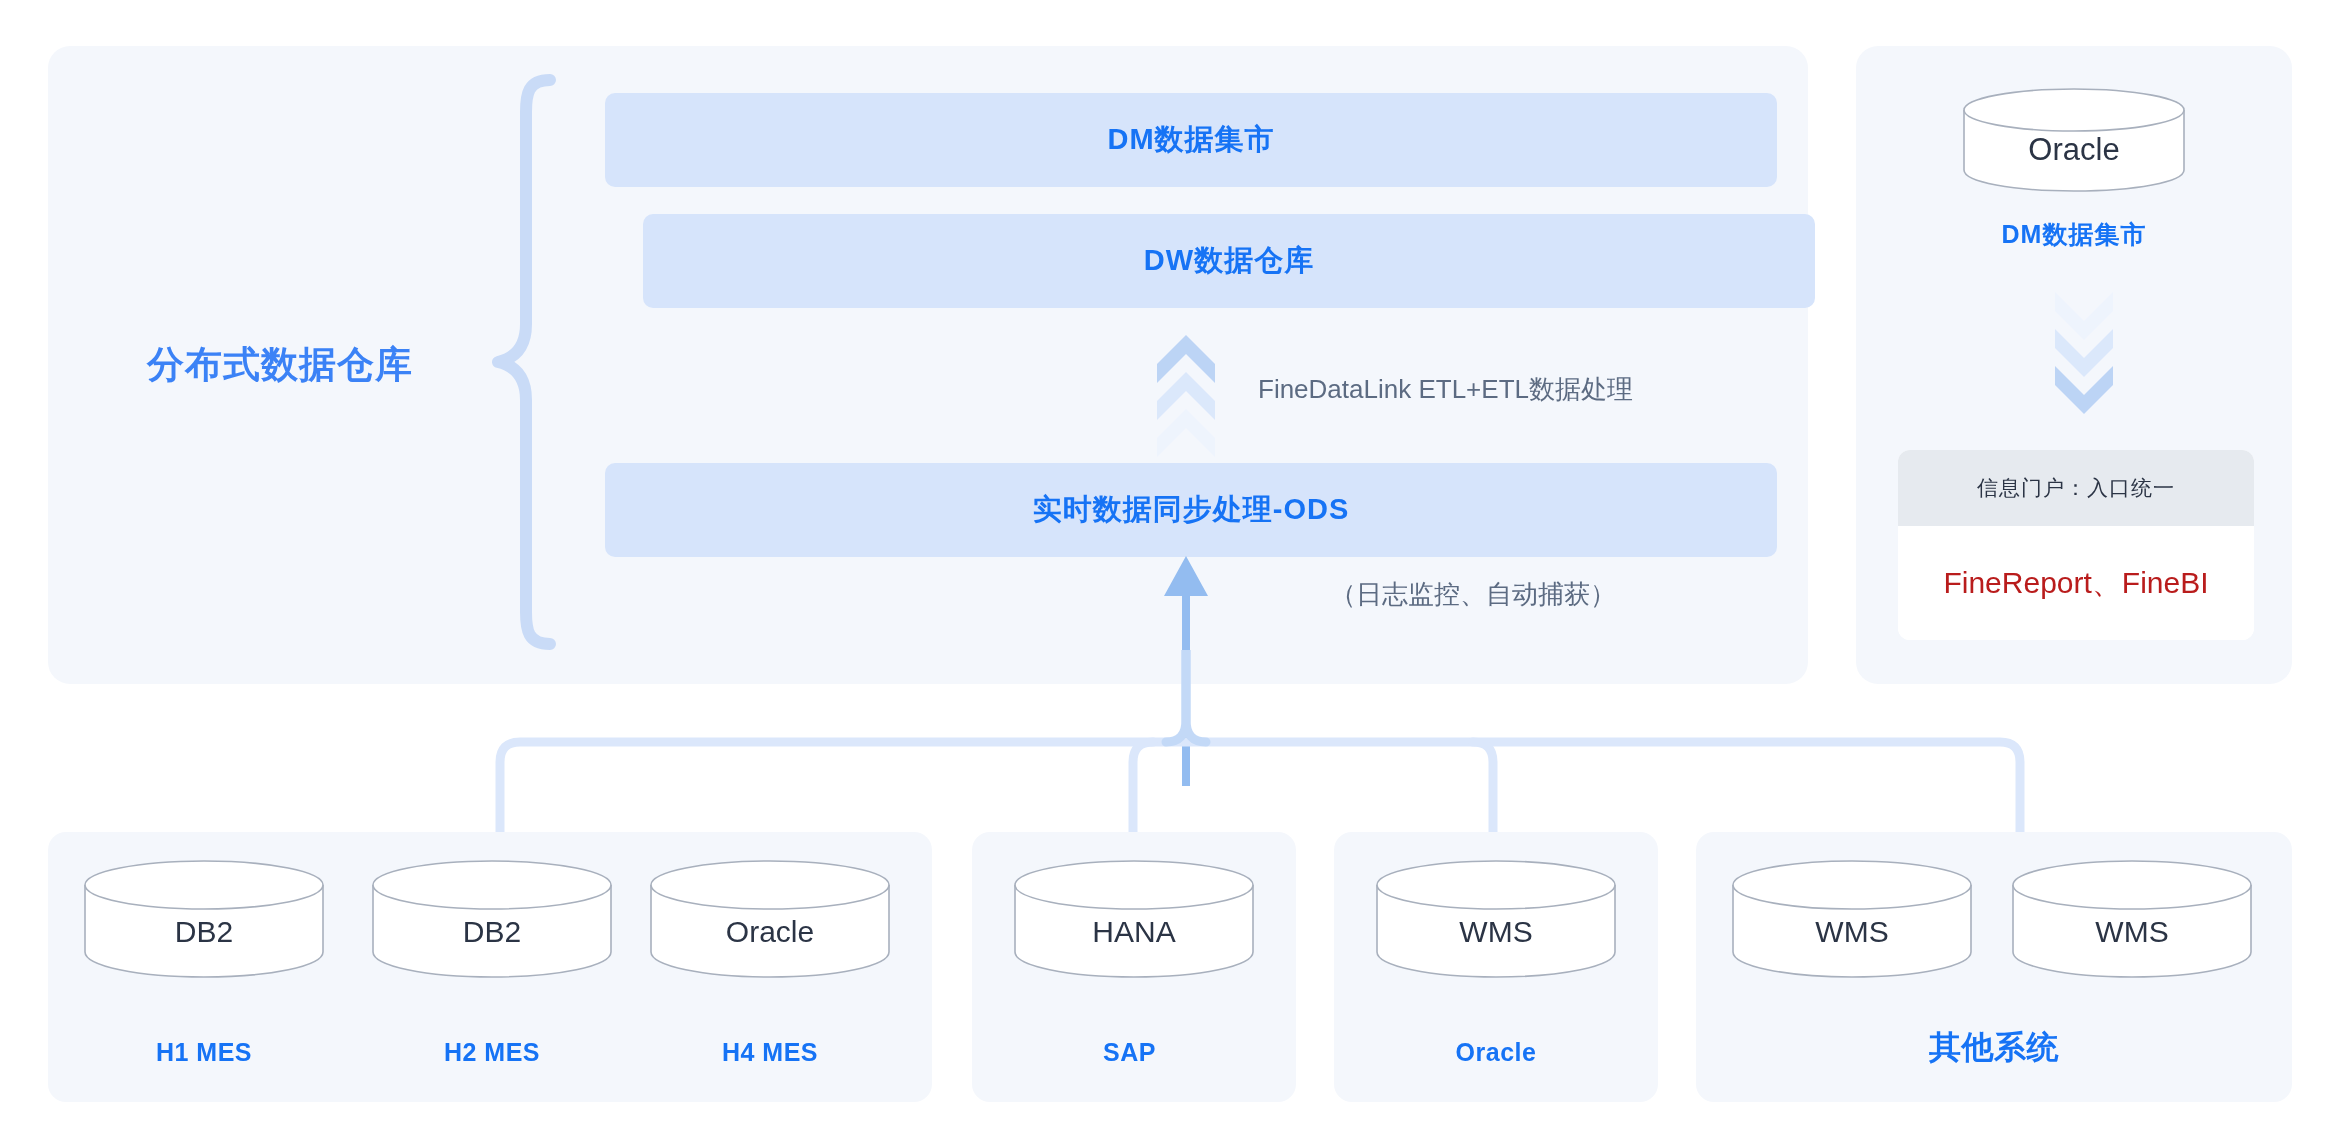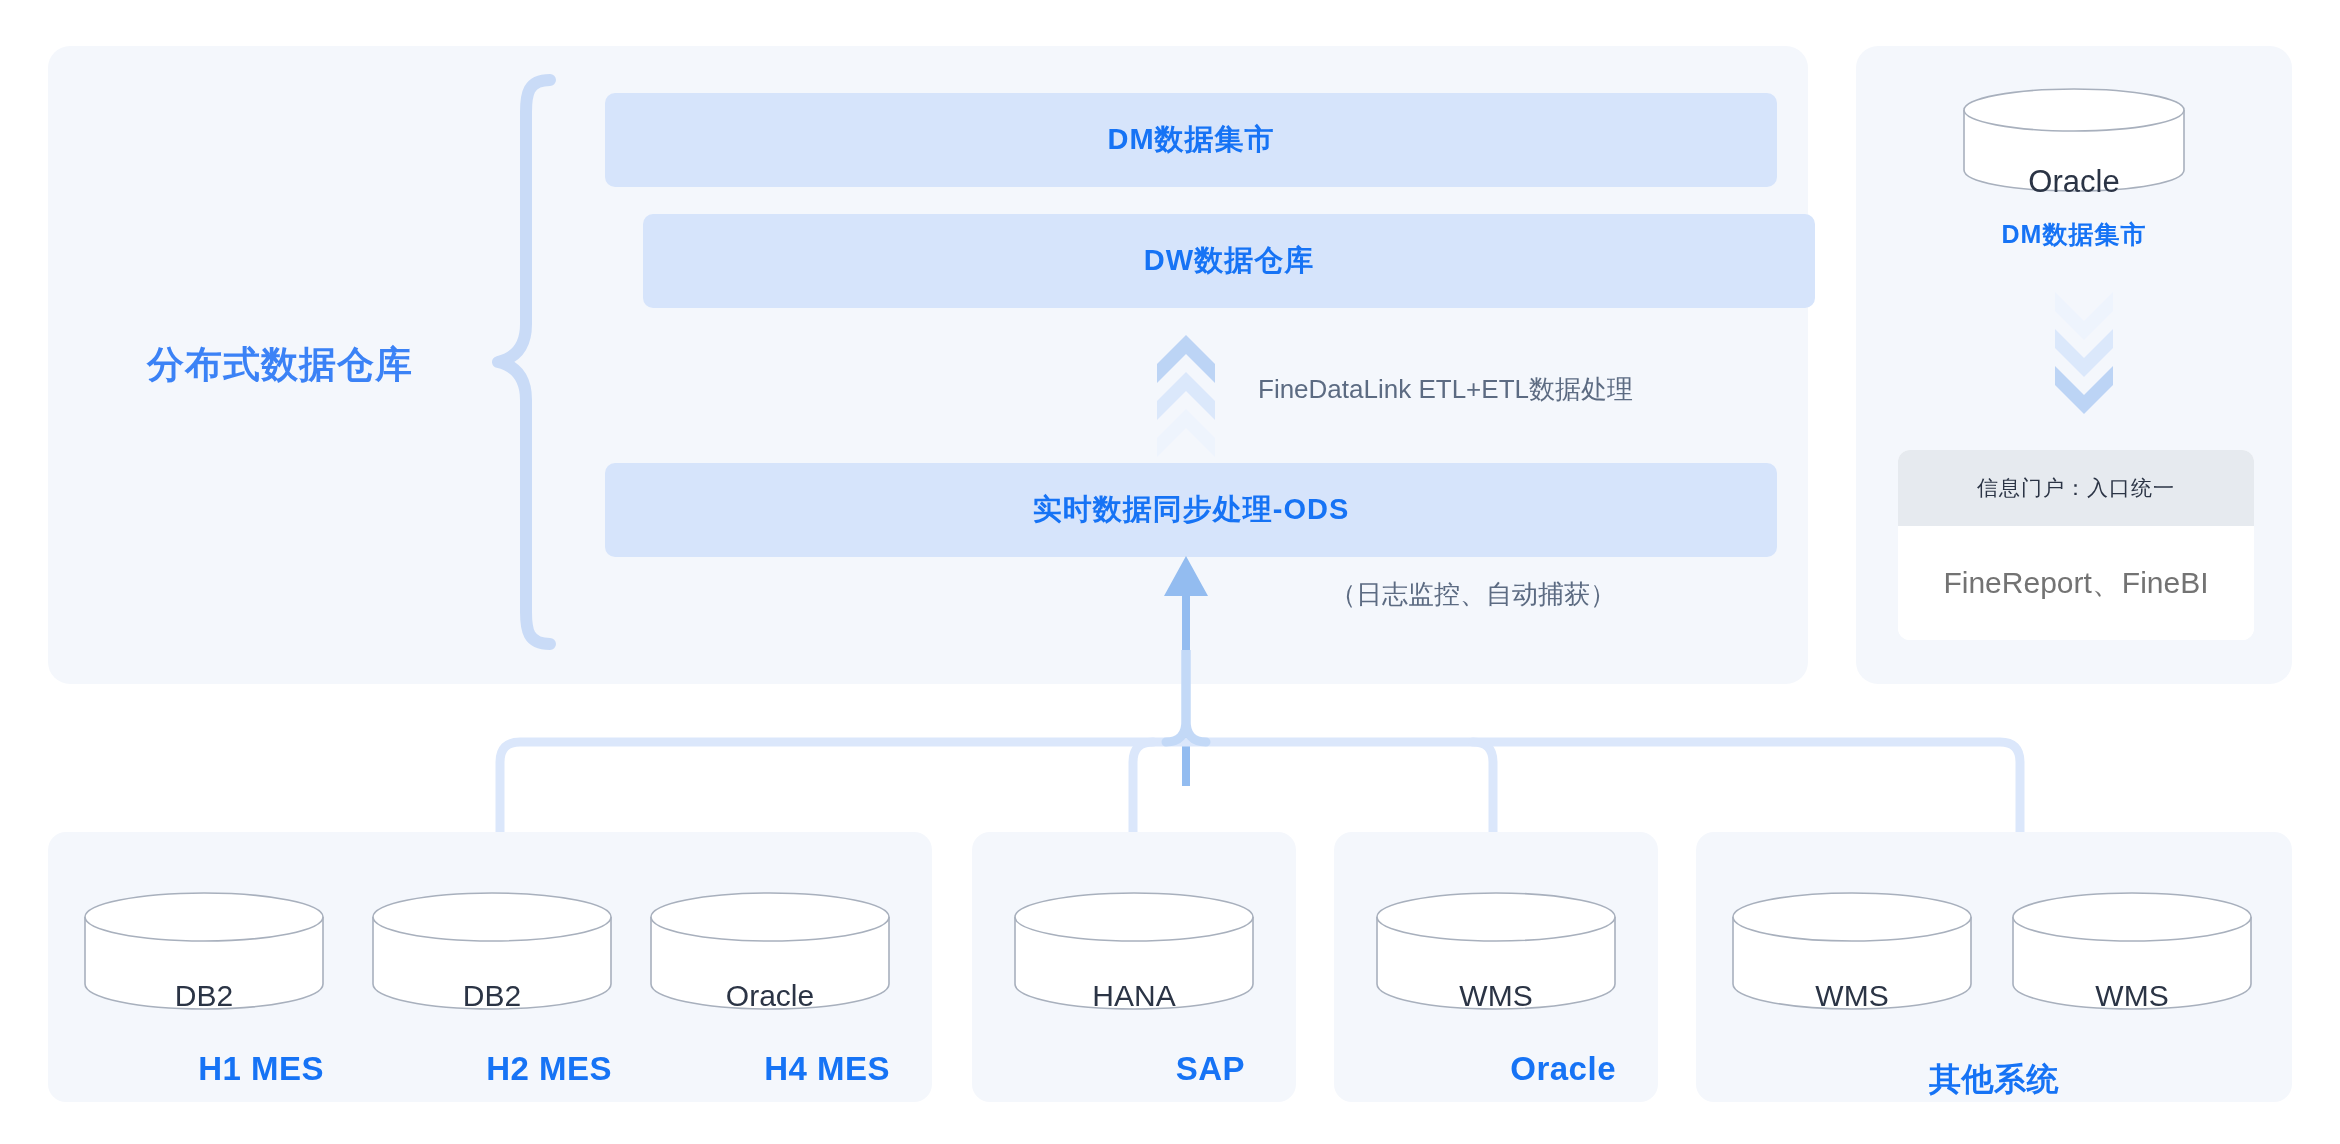--- a/index.html
+++ b/index.html
@@ -1,21 +1,21 @@
 <!DOCTYPE html>
 <html><head>
 <meta charset="utf-8">
 <style>
   html,body{margin:0;padding:0;background:#ffffff;}
   body{
     width:2340px;height:1144px;position:relative;overflow:hidden;
     font-family:"Liberation Sans","DejaVu Sans",sans-serif;
     -webkit-font-smoothing:antialiased;
   }
-  .abs{position:absolute;margin-top:32px;}
+  .abs{position:absolute;}
 
   
   .panel{
     position:absolute;background:#f4f7fc;border-radius:22px;
   }
   #warehouse-panel{left:48px;top:46px;width:1760px;height:638px;}
   #portal-panel{left:1856px;top:46px;width:436px;height:638px;}
 
   
   #warehouse-title{
@@ -65,33 +65,33 @@
     background:#ffffff;border-radius:12px;overflow:hidden;
   }
   #portal-card-header{
     height:76px;background:#e6eaef;
     display:flex;align-items:center;justify-content:center;
     font-size:21px;color:#2b3445;letter-spacing:1px;
   }
   #portal-card-body{
     height:114px;background:#ffffff;
     display:flex;align-items:center;justify-content:center;
-    font-size:30px;color:#737373;
+    font-size:30px;color:#b91c1c;
   }
 
   
   #connectors{position:absolute;left:0;top:650px;width:2340px;height:190px;}
 
   
   .source-group{
     position:absolute;top:832px;background:#f4f7fc;border-radius:18px;
   }
   .group-label{
-    position:absolute;left:0;width:100%;top:158px;text-align:right;
-    font-size:33px;font-weight:bold;color:#1673f5;letter-spacing:0.5px;
+    position:absolute;left:0;width:100%;top:178px;text-align:center;
+    font-size:25px;font-weight:bold;color:#1673f5;letter-spacing:0.5px;
   }
   .cyl-wrap{position:relative;}
 </style>
 </head>
 <body>
 
 <div class="panel" id="warehouse-panel"></div>
 
 <div id="warehouse-title">分布式数据仓库</div>
 

